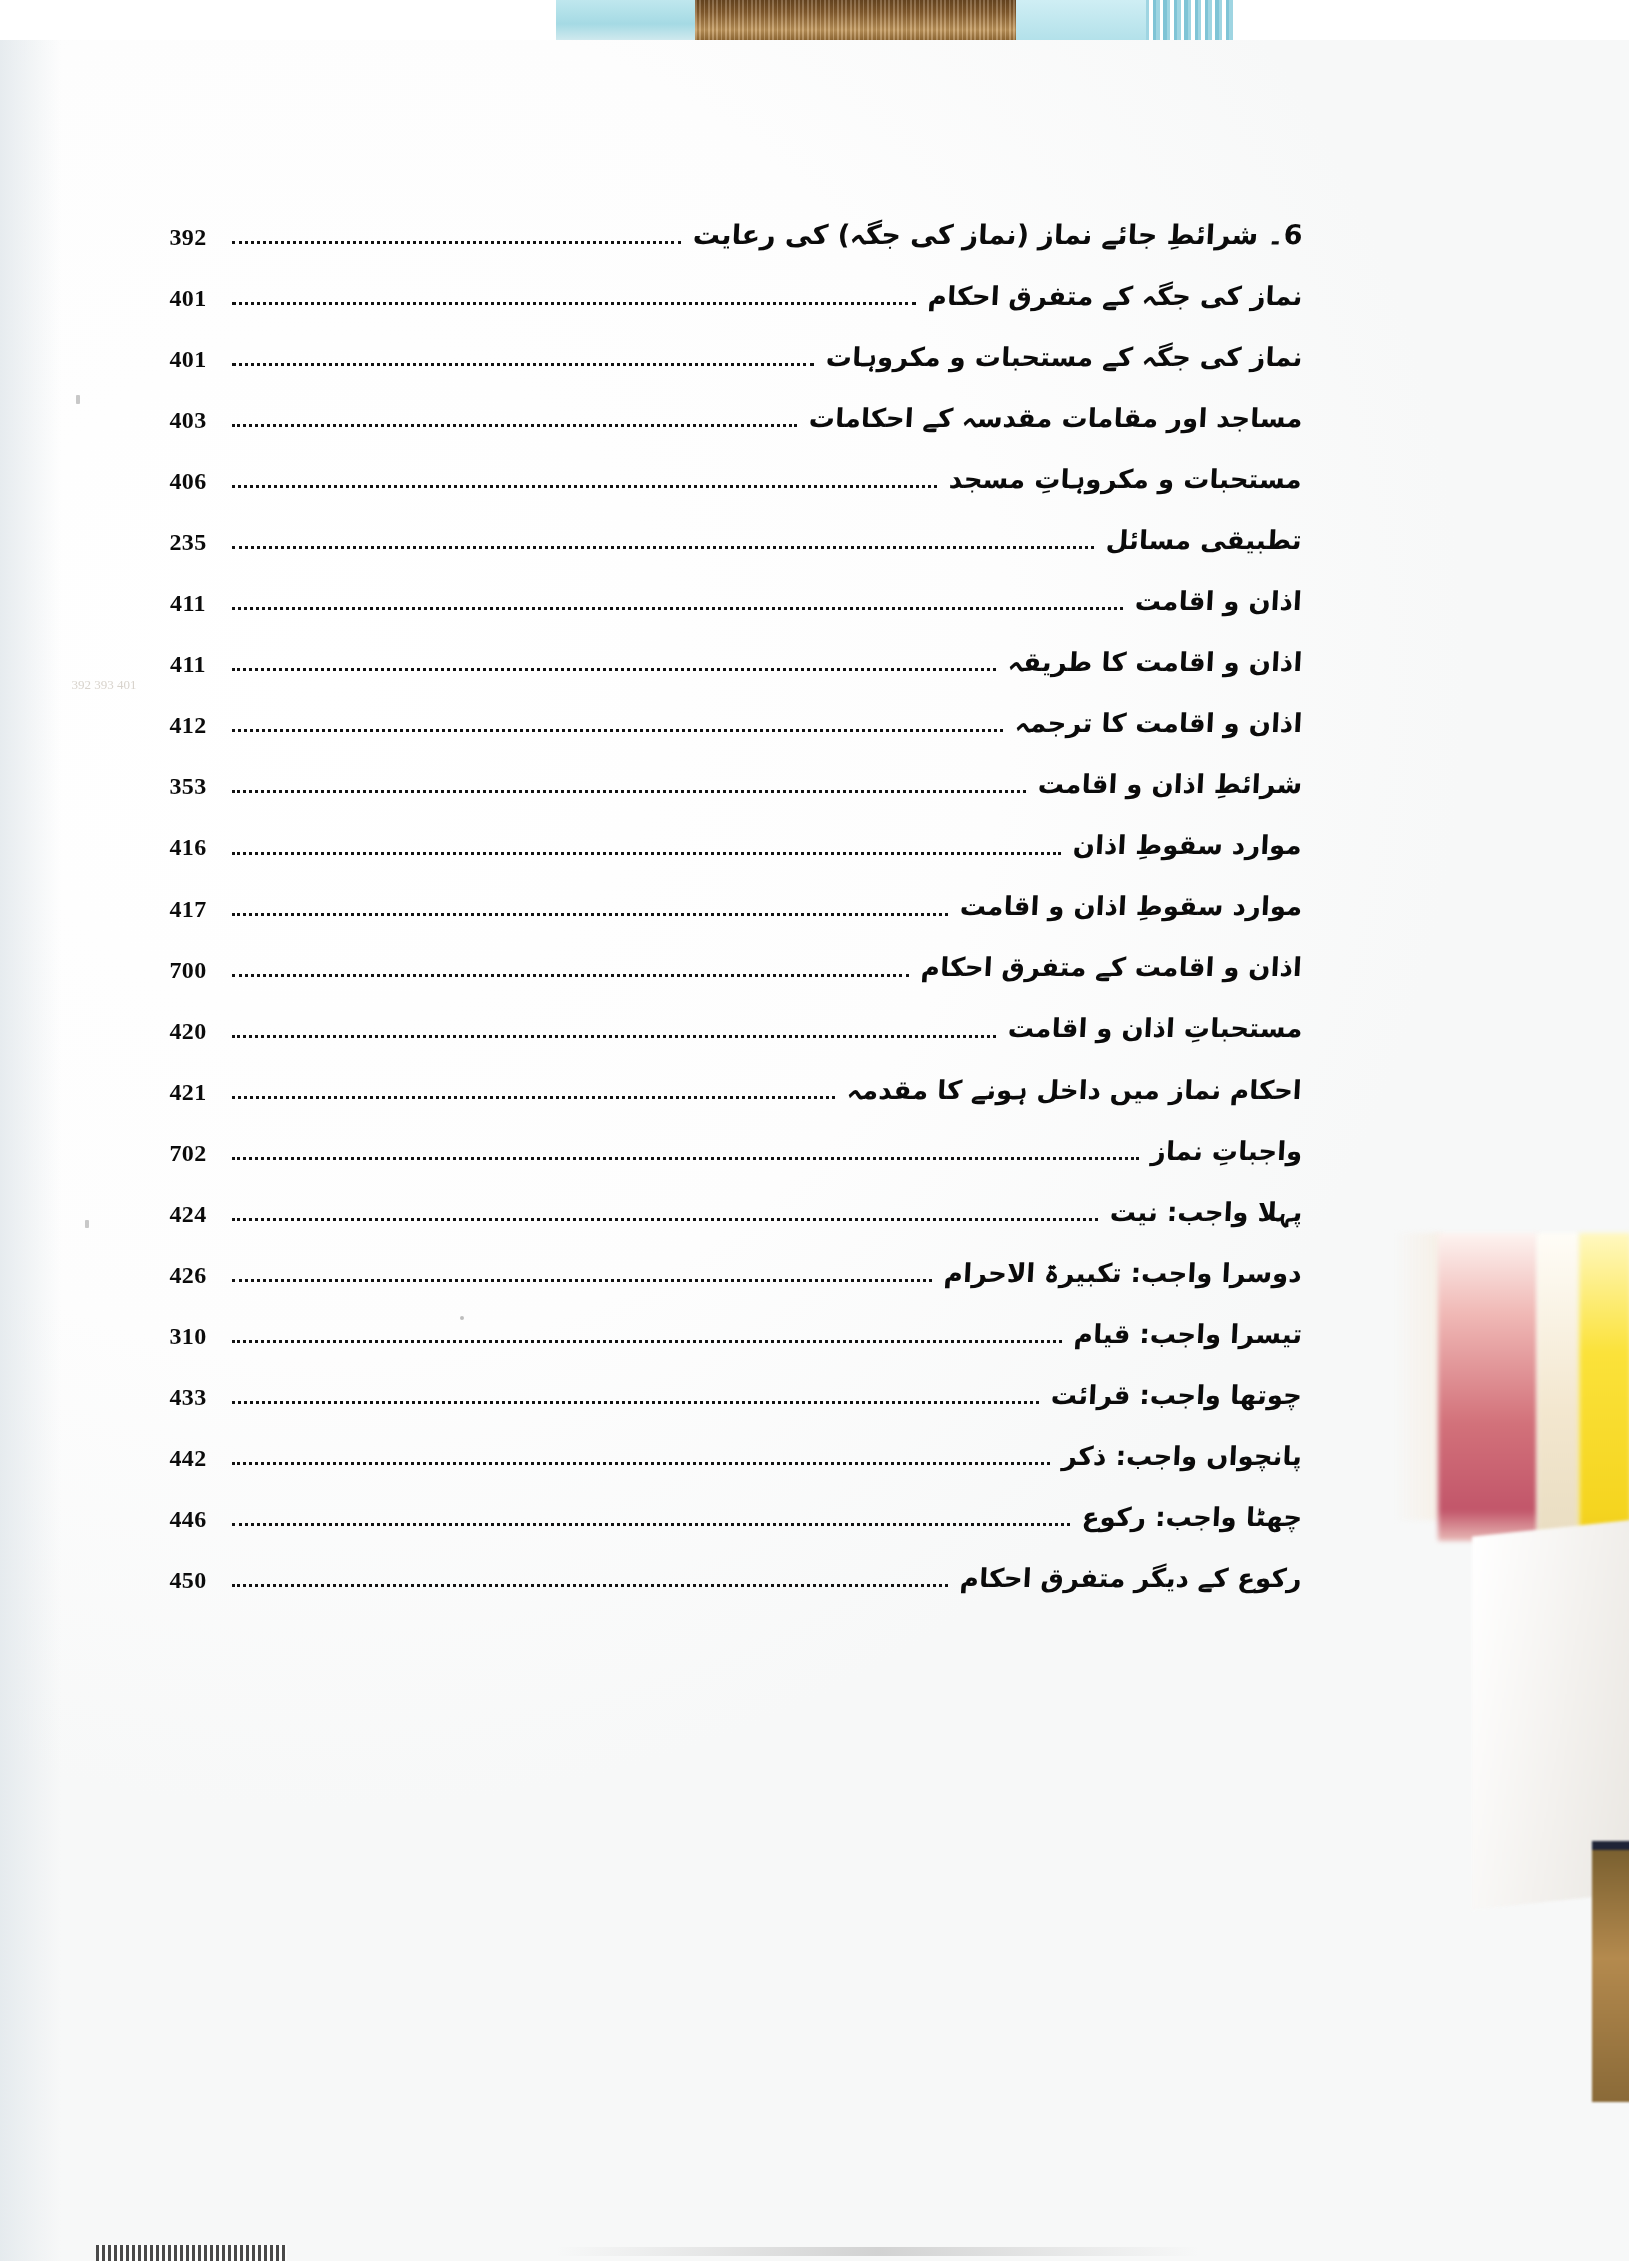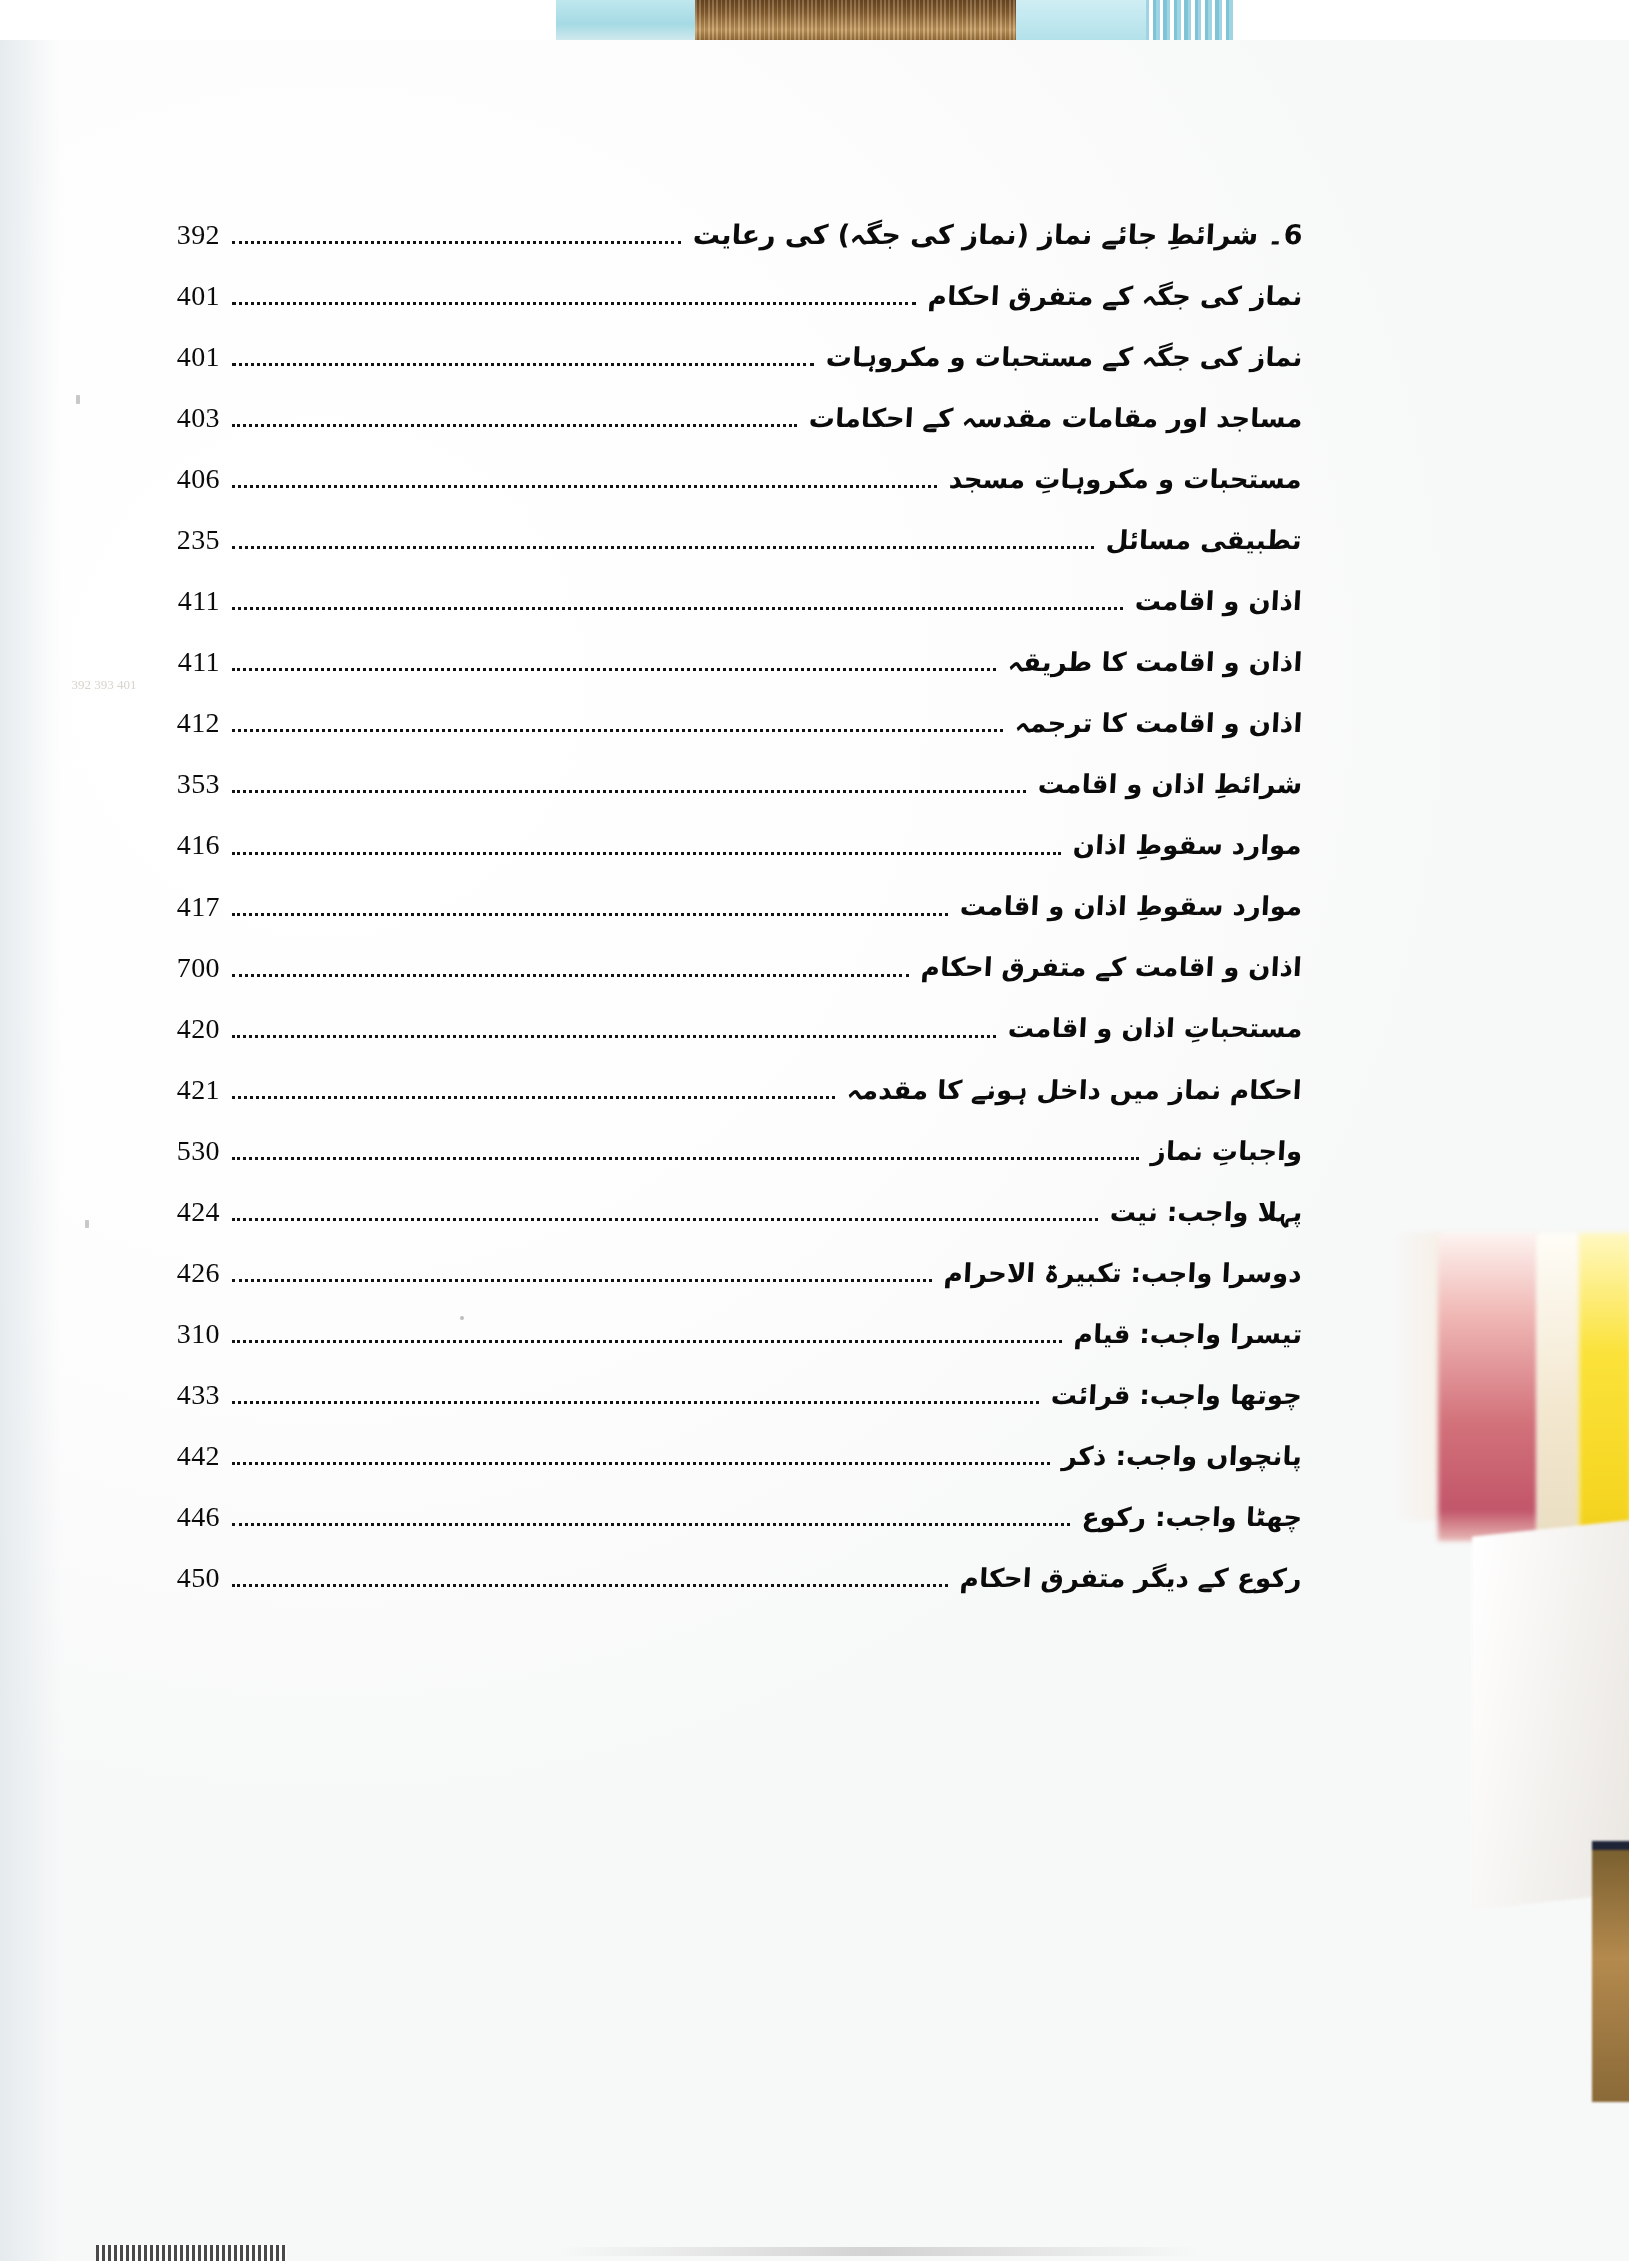--- a/index.html
+++ b/index.html
@@ -107,26 +107,26 @@
   .toc-dots{
     flex:1 1 auto;
     border-bottom:3.5px dotted #121212;
     margin:0 12px 10.4px 12px;
     height:8.7px;
     min-width:35px;
   }
   .toc-page{
     flex:0 0 auto;
     font-family:"Liberation Serif", serif;
-    font-size:28px;
-    font-weight:400;
+    font-size:24px;
+    font-weight:700;
     color:#0b0b0b;
     direction:ltr;
     min-width:64px;
-    text-align:right;
+    text-align:center;
     letter-spacing:0.4px;
     padding-bottom:3.5px;
   }
   
   .toc-row.is-section .toc-title{font-size:27px;}
 </style>
 </head>
 <body>
 
 <div id="scan-page">
@@ -231,21 +231,21 @@
         <span class="toc-page">420</span>
       </div>
       <div class="toc-row">
         <span class="toc-title">احکام نماز میں داخل ہونے کا مقدمہ</span>
         <span class="toc-dots"></span>
         <span class="toc-page">421</span>
       </div>
       <div class="toc-row">
         <span class="toc-title">واجباتِ نماز</span>
         <span class="toc-dots"></span>
-        <span class="toc-page">530</span>
+        <span class="toc-page">702</span>
       </div>
       <div class="toc-row">
         <span class="toc-title">پہلا واجب: نیت</span>
         <span class="toc-dots"></span>
         <span class="toc-page">424</span>
       </div>
       <div class="toc-row">
         <span class="toc-title">دوسرا واجب: تکبیرۃ الاحرام</span>
         <span class="toc-dots"></span>
         <span class="toc-page">426</span>

